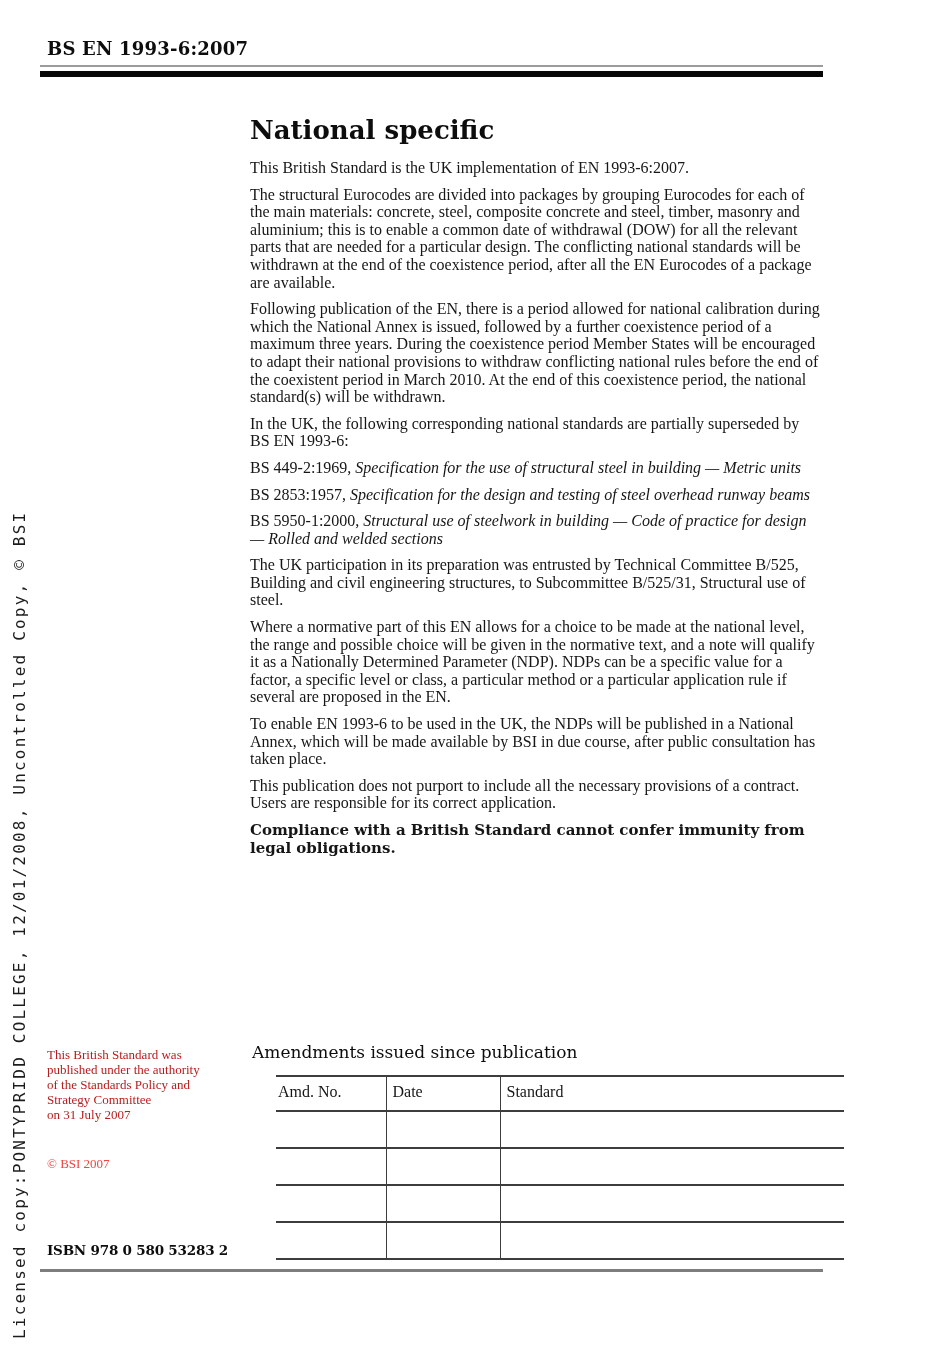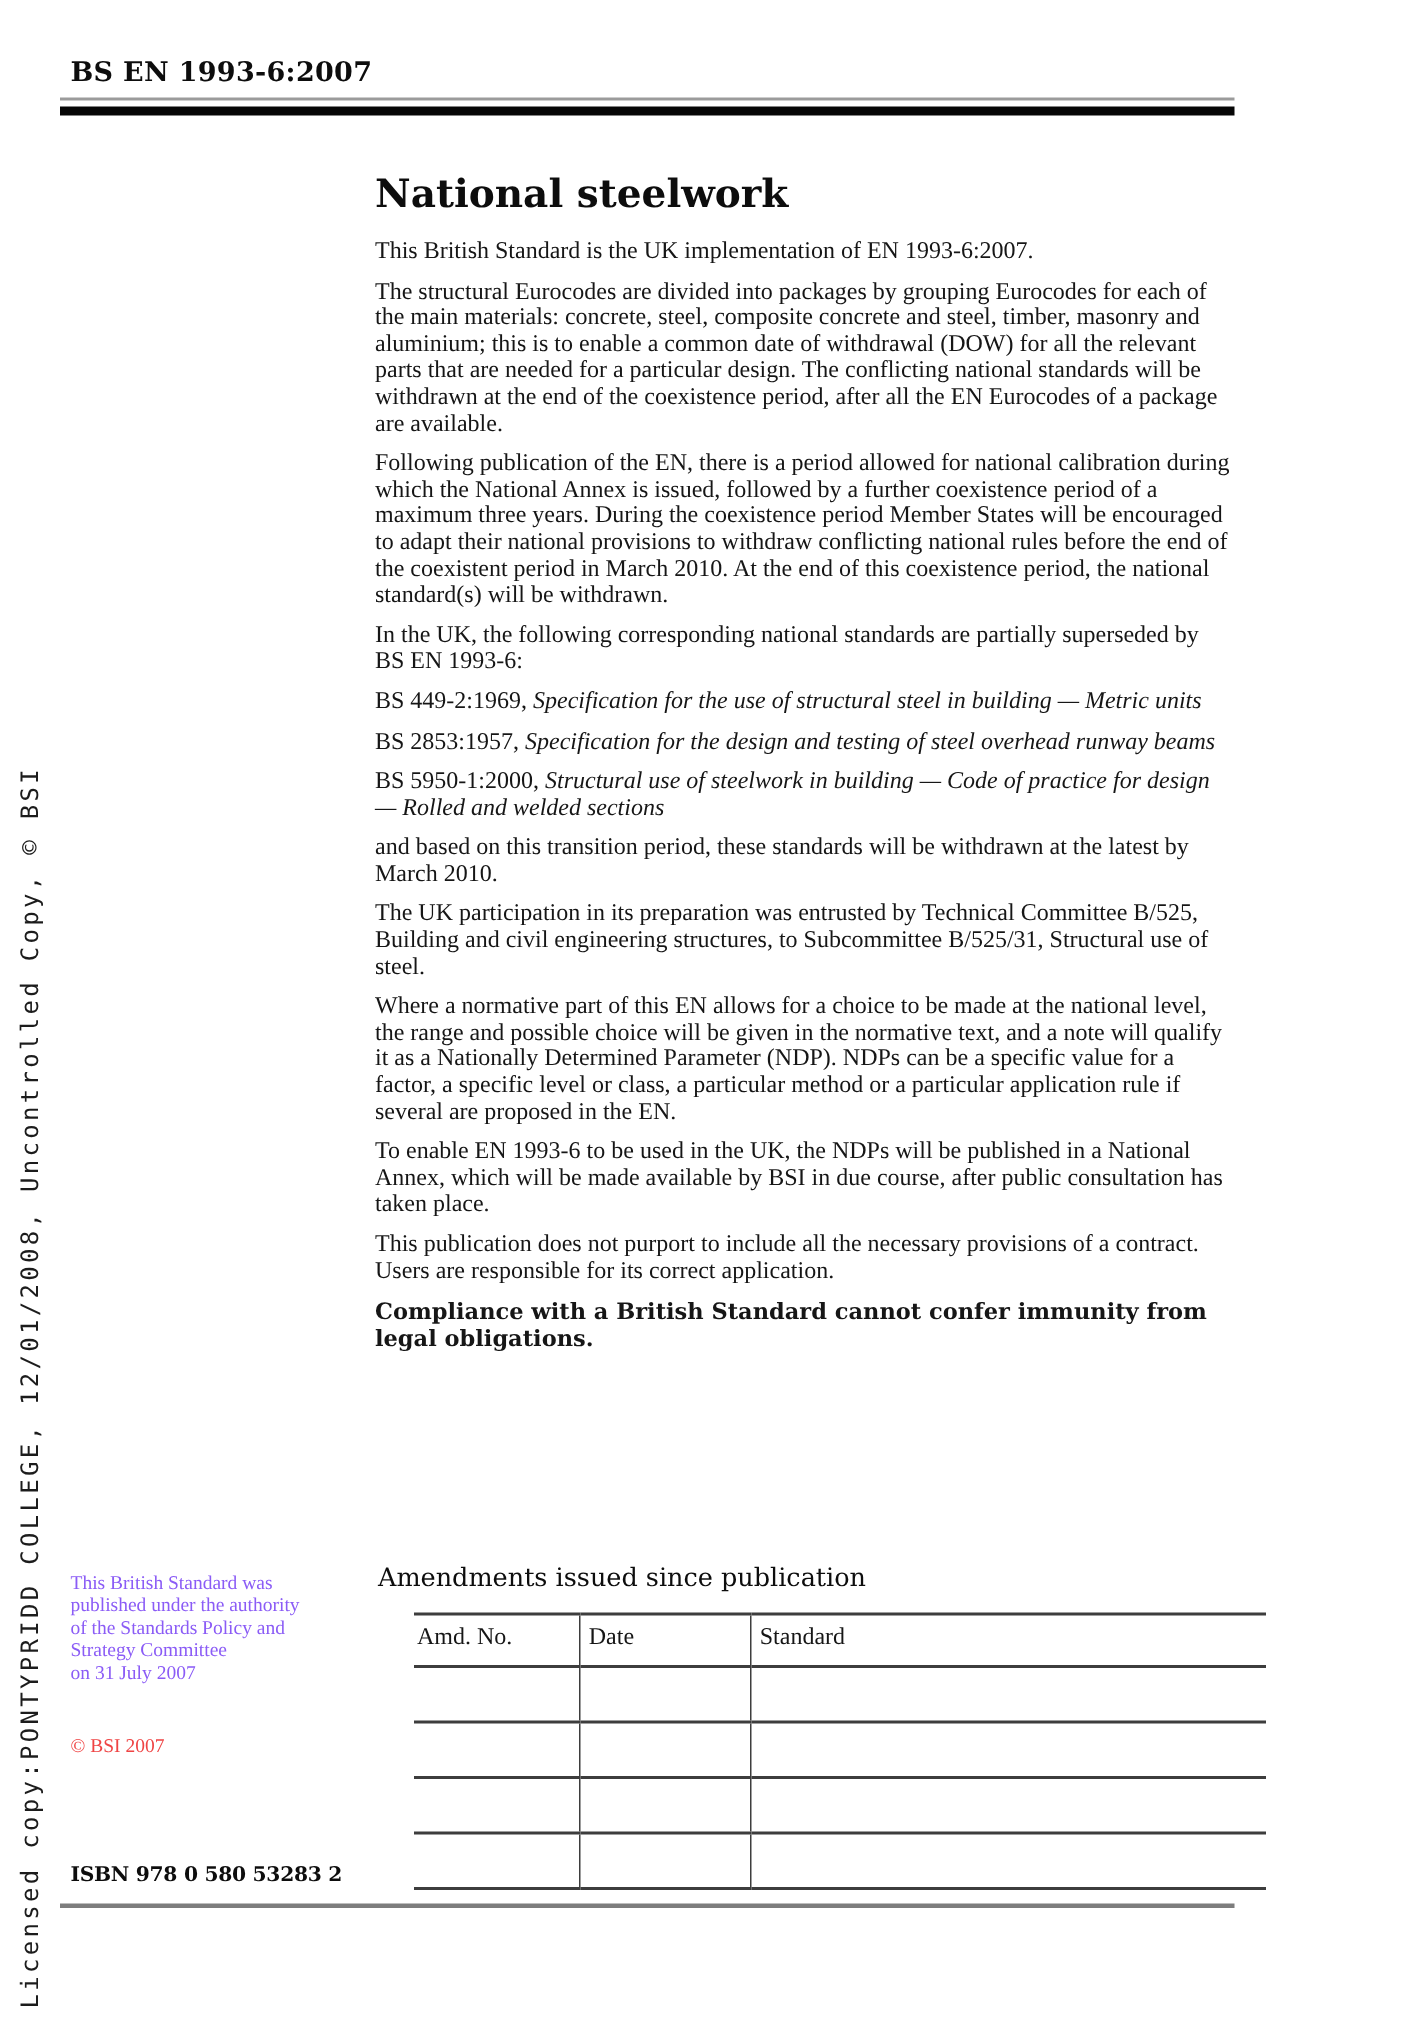--- a/index.html
+++ b/index.html
@@ -29,21 +29,21 @@
     font-size:16px; line-height:17.6px; color:#161616;
   }
   .body-col p { margin:0 0 9px 0; }
   .body-col p.last { margin-bottom:0; }
   .ref-title { font-style:italic; }
   .compliance { font-weight:bold; font-family:"DejaVu Serif", serif; font-size:15px; line-height:18px; }
 
   
   .pub-note {
     position:absolute; left:47px; top:1047px; width:200px;
-    font-size:13px; line-height:15px; color:#8b5cf6;
+    font-size:13px; line-height:15px; color:#b91c1c;
   }
   .copyright { position:absolute; left:47px; top:1156px; font-size:13px; color:#ef4444;text-align:center; }
   .isbn {
     position:absolute; left:47px; top:1242px;
     font-weight:bold; font-size:13.5px; color:#0d0d0d;
     font-family:"DejaVu Serif", serif; letter-spacing:-0.2px;
   }
 
   
   .amendments { position:absolute; left:252px; top:1042px; width:568px; }
@@ -75,42 +75,41 @@
 <body>
 
 <div class="page">
 
   <div class="license-strip">Licensed copy:PONTYPRIDD COLLEGE, 12/01/2008, Uncontrolled Copy, © BSI</div>
 
   <div class="doc-header">BS EN 1993-6:2007</div>
   <div class="rule-thin"></div>
   <div class="rule-thick"></div>
 
-  <h1 class="page-title">National steelwork</h1>
+  <h1 class="page-title">National specific</h1>
 
   <div class="body-col">
     <p>This British Standard is the UK implementation of EN 1993-6:2007.</p>
     <p>The structural Eurocodes are divided into packages by grouping Eurocodes for each of the main materials: concrete, steel, composite concrete and steel, timber, masonry and aluminium; this is to enable a common date of withdrawal (DOW) for all the relevant parts that are needed for a particular design. The conflicting national standards will be withdrawn at the end of the coexistence period, after all the EN Eurocodes of a package are available.</p>
     <p>Following publication of the EN, there is a period allowed for national calibration during which the National Annex is issued, followed by a further coexistence period of a maximum three years. During the coexistence period Member States will be encouraged to adapt their national provisions to withdraw conflicting national rules before the end of the coexistent period in March 2010. At the end of this coexistence period, the national standard(s) will be withdrawn.</p>
     <p>In the UK, the following corresponding national standards are partially superseded by BS EN 1993-6:</p>
 
     <p class="ref">
       <span>BS 449-2:1969,</span>
       <span class="ref-title">Specification for the use of structural steel in building — Metric units</span>
     </p>
     <p class="ref">
       <span>BS 2853:1957,</span>
       <span class="ref-title">Specification for the design and testing of steel overhead runway beams</span>
     </p>
     <p class="ref">
       <span>BS 5950-1:2000,</span>
       <span class="ref-title">Structural use of steelwork in building — Code of practice for design — Rolled and welded sections</span>
     </p>
 
-    <p>and based on this transition period, these standards will be withdrawn at the latest by March 2010.</p>
     <p>The UK participation in its preparation was entrusted by Technical Committee B/525, Building and civil engineering structures, to Subcommittee B/525/31, Structural use of steel.</p>
     <p>Where a normative part of this EN allows for a choice to be made at the national level, the range and possible choice will be given in the normative text, and a note will qualify it as a Nationally Determined Parameter (NDP). NDPs can be a specific value for a factor, a specific level or class, a particular method or a particular application rule if several are proposed in the EN.</p>
     <p>To enable EN 1993-6 to be used in the UK, the NDPs will be published in a National Annex, which will be made available by BSI in due course, after public consultation has taken place.</p>
     <p>This publication does not purport to include all the necessary provisions of a contract. Users are responsible for its correct application.</p>
     <p class="compliance last">Compliance with a British Standard cannot confer immunity from legal obligations.</p>
   </div>
 
   <div class="pub-note">
     <div>This British Standard was</div>
     <div>published under the authority</div>

